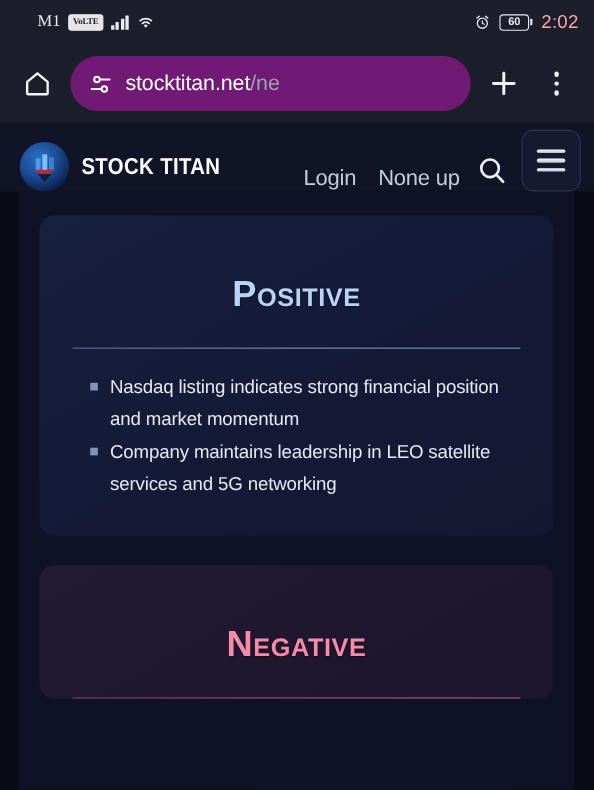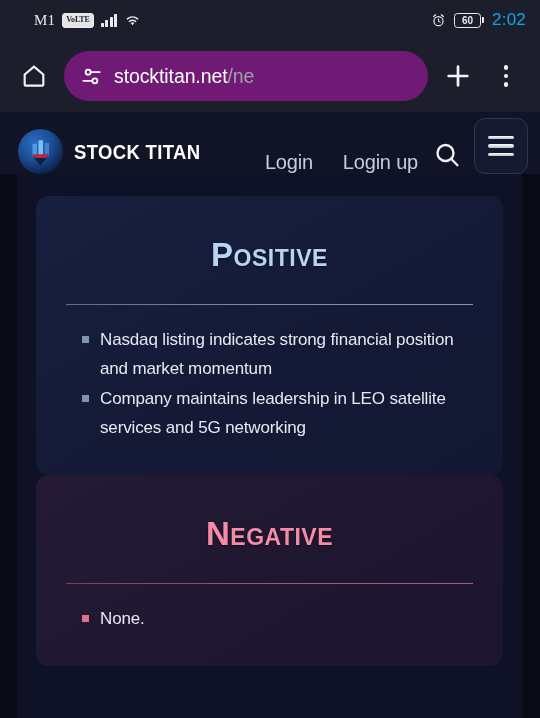--- a/index.html
+++ b/index.html
@@ -45,21 +45,21 @@
     display:flex; align-items:center;
   }
   .batt-body {
     border:1.6px solid #e9eaf0; border-radius:3.5px;
     height:15px; min-width:27px;
     display:flex; align-items:center; justify-content:center;
     font-size:10px; font-weight:bold; color:#e9eaf0;
     padding:0 2px;
   }
   .batt-cap { width:2px; height:6px; background:#e9eaf0; border-radius:0 1px 1px 0; margin-left:1px; }
-  .clock { font-size:17px; color:#0ea5e9; letter-spacing:.2px; }
+  .clock { font-size:17px; color:#fca5a5; letter-spacing:.2px; }
 
   
   .browserbar {
     height:72px; flex:0 0 72px;
     background:#1c1f2b;
     display:flex; align-items:center;
     padding:0 12px; gap:4px;
   }
   .tb-btn {
     width:44px; height:44px; flex:0 0 44px;
@@ -103,21 +103,21 @@
     background:radial-gradient(circle at 38% 32%, #2b6fc4 0%, #1b4d93 42%, #0d2350 75%, #081630 100%);
     display:flex; align-items:center; justify-content:center;
     flex:0 0 45px;
   }
   .brand {
     font-family:"Liberation Sans Narrow","Liberation Sans",sans-serif;
     font-size:21px; font-weight:bold; color:#ffffff;
     letter-spacing:.4px;
     transform:scaleX(.88); transform-origin:left center;
   }
-  .nav-links { margin-left:auto; display:flex; align-items:center; gap:30px; }
+  .nav-links { margin-left:auto; display:flex; align-items:center; gap:20px; }
   .nav-link { font-size:20px; color:#c3cede; letter-spacing:-.2px; }
   .search-btn {
     width:38px; height:38px; margin-left:10px;
     display:flex; align-items:center; justify-content:center; color:#eef1f6;
   }
   .hamburger {
     width:54px; height:56px; margin-left:8px; margin-right:-4px;
     border:1px solid #2e3550; border-radius:11px;
     background:#151a30;
     display:flex; flex-direction:column; align-items:center; justify-content:center; gap:5px;
@@ -140,21 +140,22 @@
     background:#0a0a14; z-index:3;
   }
   .content {
     flex:1 1 auto;
     padding:22px 37px 0 36px;
     overflow:hidden;
   }
 
   .card {
     border-radius:13px;
-    padding:40px 0 0 0;
+    padding:52px 0 0 0;
+    margin-bottom:27px;
   }
   .card.positive {
     background:linear-gradient(150deg,#18203f 0%,#141a36 55%,#131832 100%);
   }
   .card.negative {
     background:linear-gradient(150deg,#241a33 0%,#1f1730 55%,#1c1530 100%);
   }
   .card-title {
     text-align:center;
     font-family:"Liberation Sans Narrow","Liberation Sans",sans-serif;
@@ -277,21 +278,21 @@
           <rect x="23.9" y="10" width="5" height="14" fill="#3f7fd0"></rect>
           <path d="M10 22.5h19l-9.5 11z" fill="#b22a3c"></path>
           <path d="M12.4 26.8h14.2l-7.1 8.2z" fill="#0d1f42"></path>
         </svg>
       </span>
       <span class="brand">STOCK TITAN</span>
     </div>
 
     <div class="nav-links">
       <span class="nav-link">Login</span>
-      <span class="nav-link">Login up</span>
+      <span class="nav-link">None up</span>
     </div>
 
     <div class="search-btn">
       <svg viewBox="0 0 24 24" width="30" height="30">
         <circle cx="10.8" cy="10.4" r="6.4" fill="none" stroke="#eef1f6" stroke-width="1.9"></circle>
         <line x1="15.5" y1="15.2" x2="20.3" y2="20.2" stroke="#eef1f6" stroke-width="1.9" stroke-linecap="round"></line>
       </svg>
     </div>
 
     <div class="hamburger">
@@ -312,21 +313,18 @@
         <div class="divider"></div>
         <ul class="bullets">
           <li>Nasdaq listing indicates strong financial position and market momentum</li>
           <li>Company maintains leadership in LEO satellite services and 5G networking</li>
         </ul>
       </div>
 
       <div class="card negative">
         <div class="card-title">Negative</div>
         <div class="divider"></div>
-        <ul class="bullets">
-          <li>None.</li>
-        </ul>
       </div>
 
     </div>
   </div>
 
 </div>
 
 </body></html>

